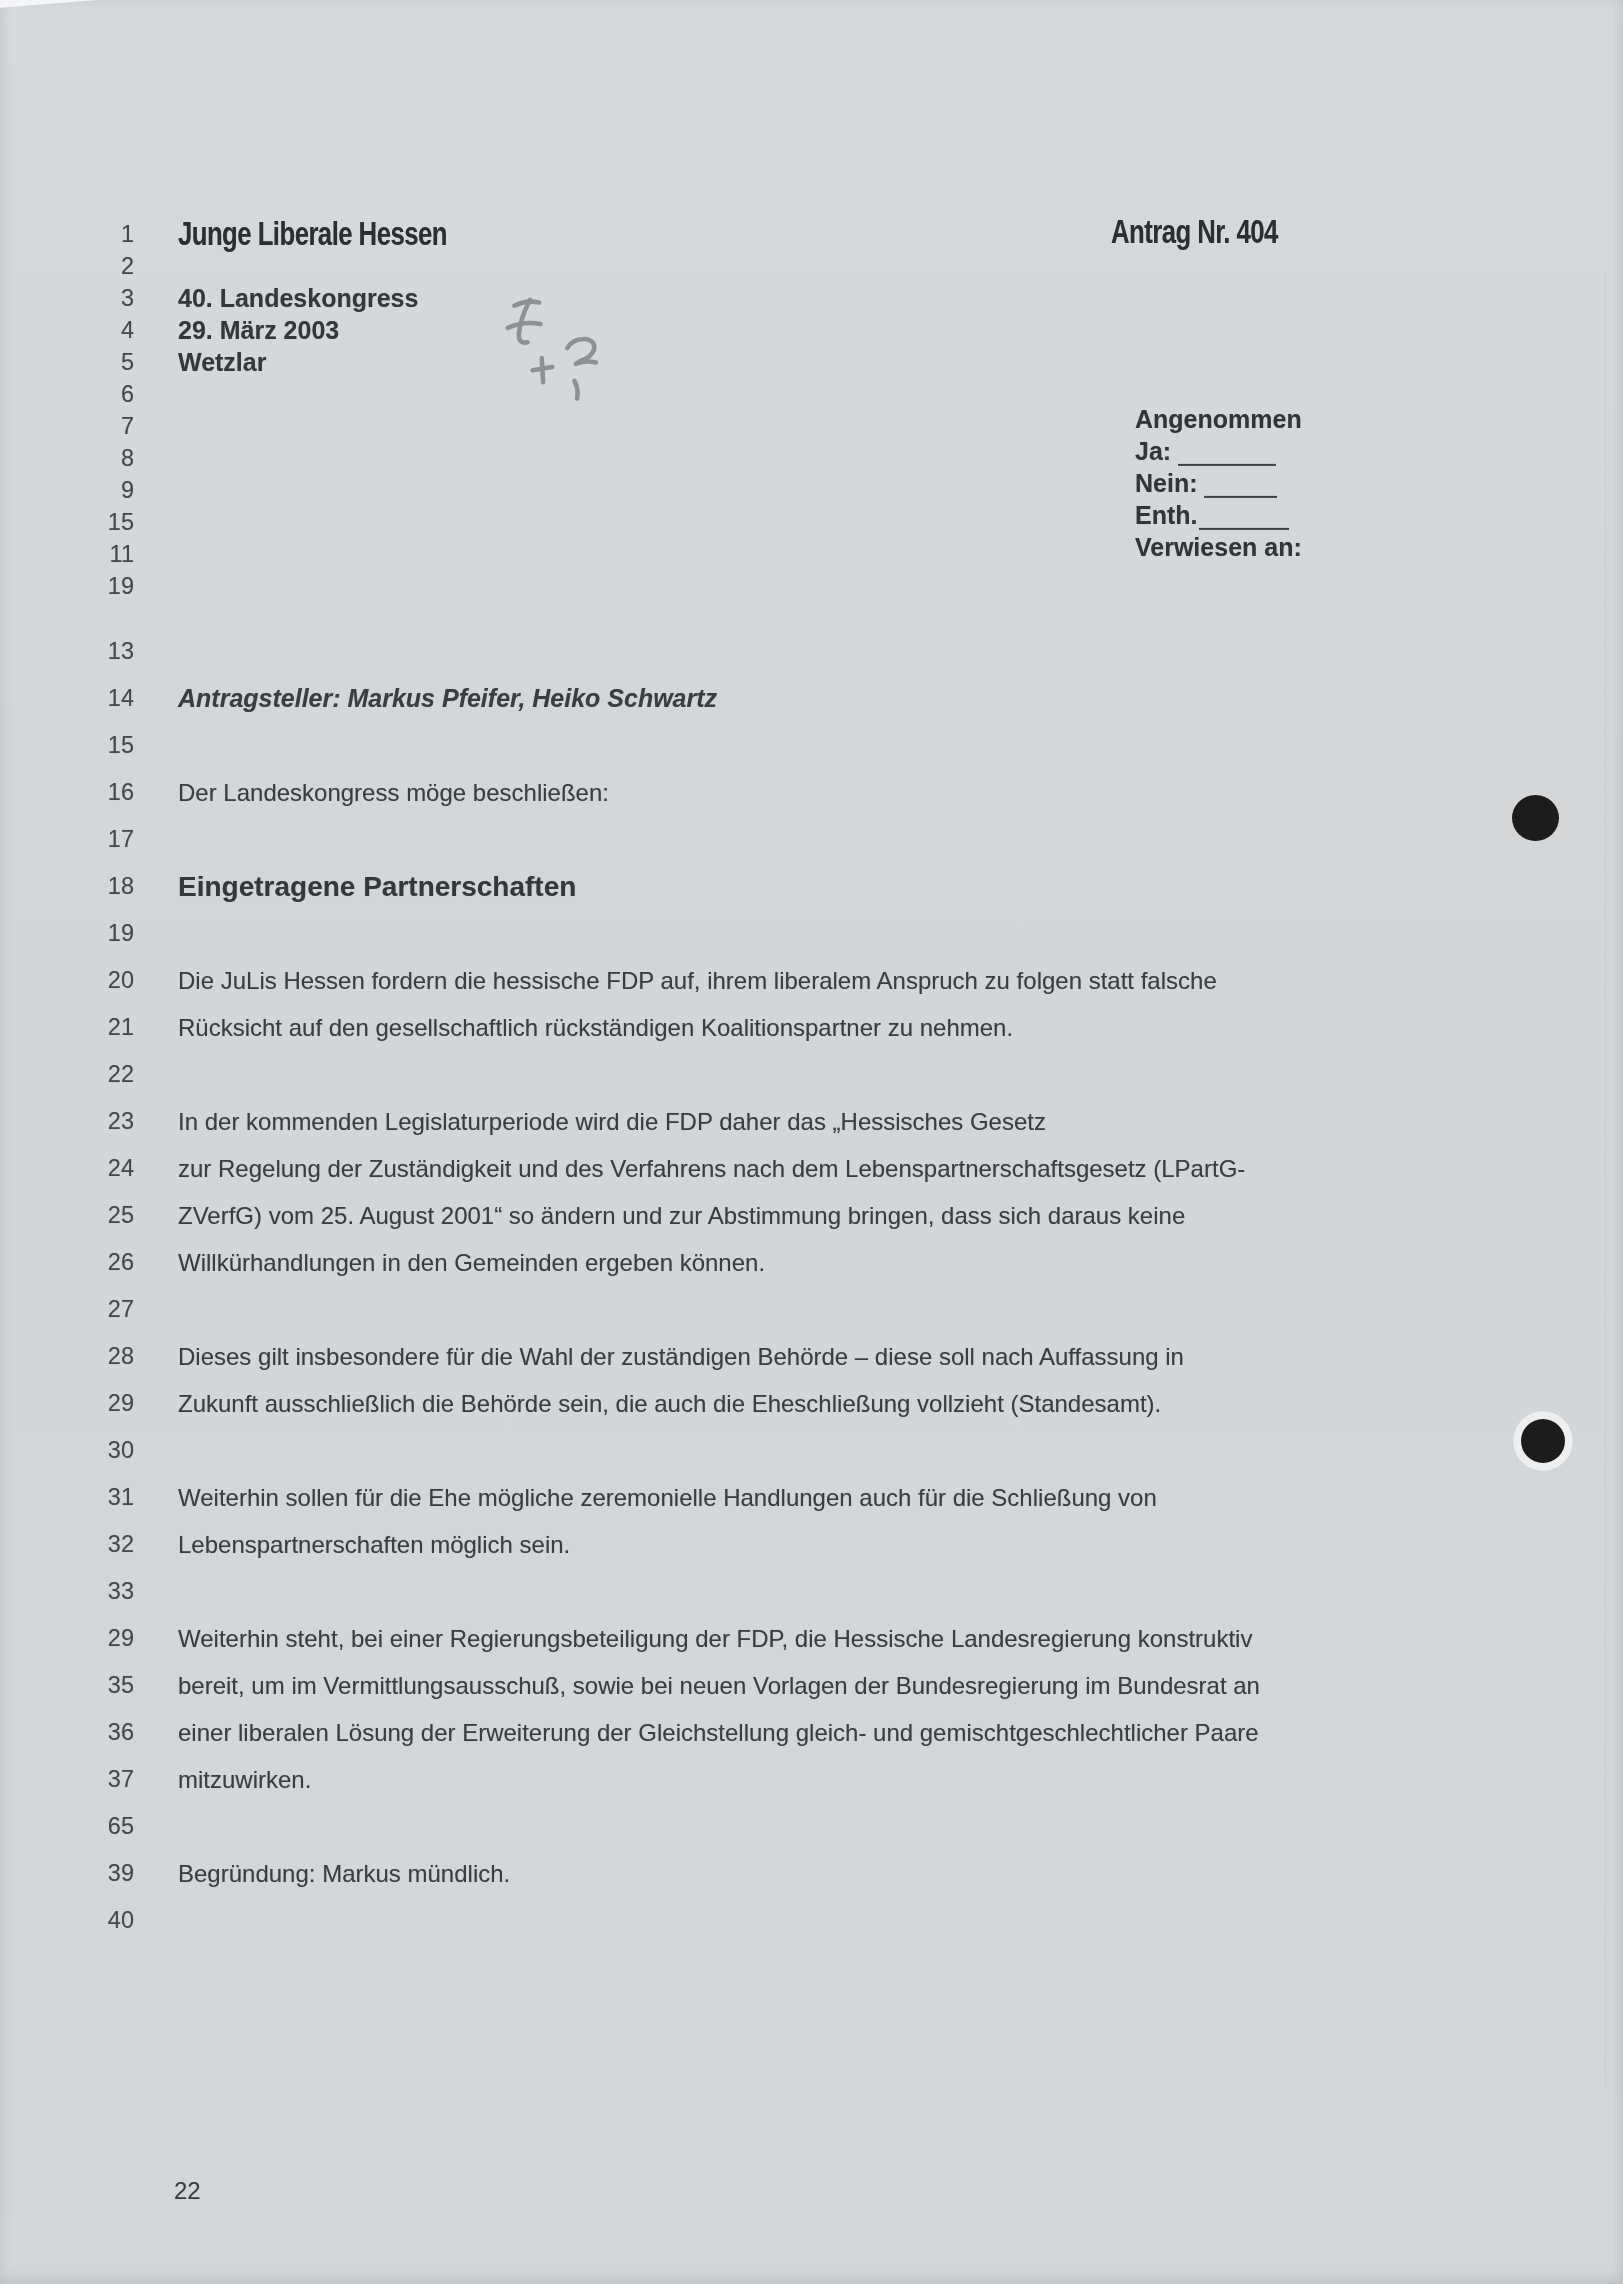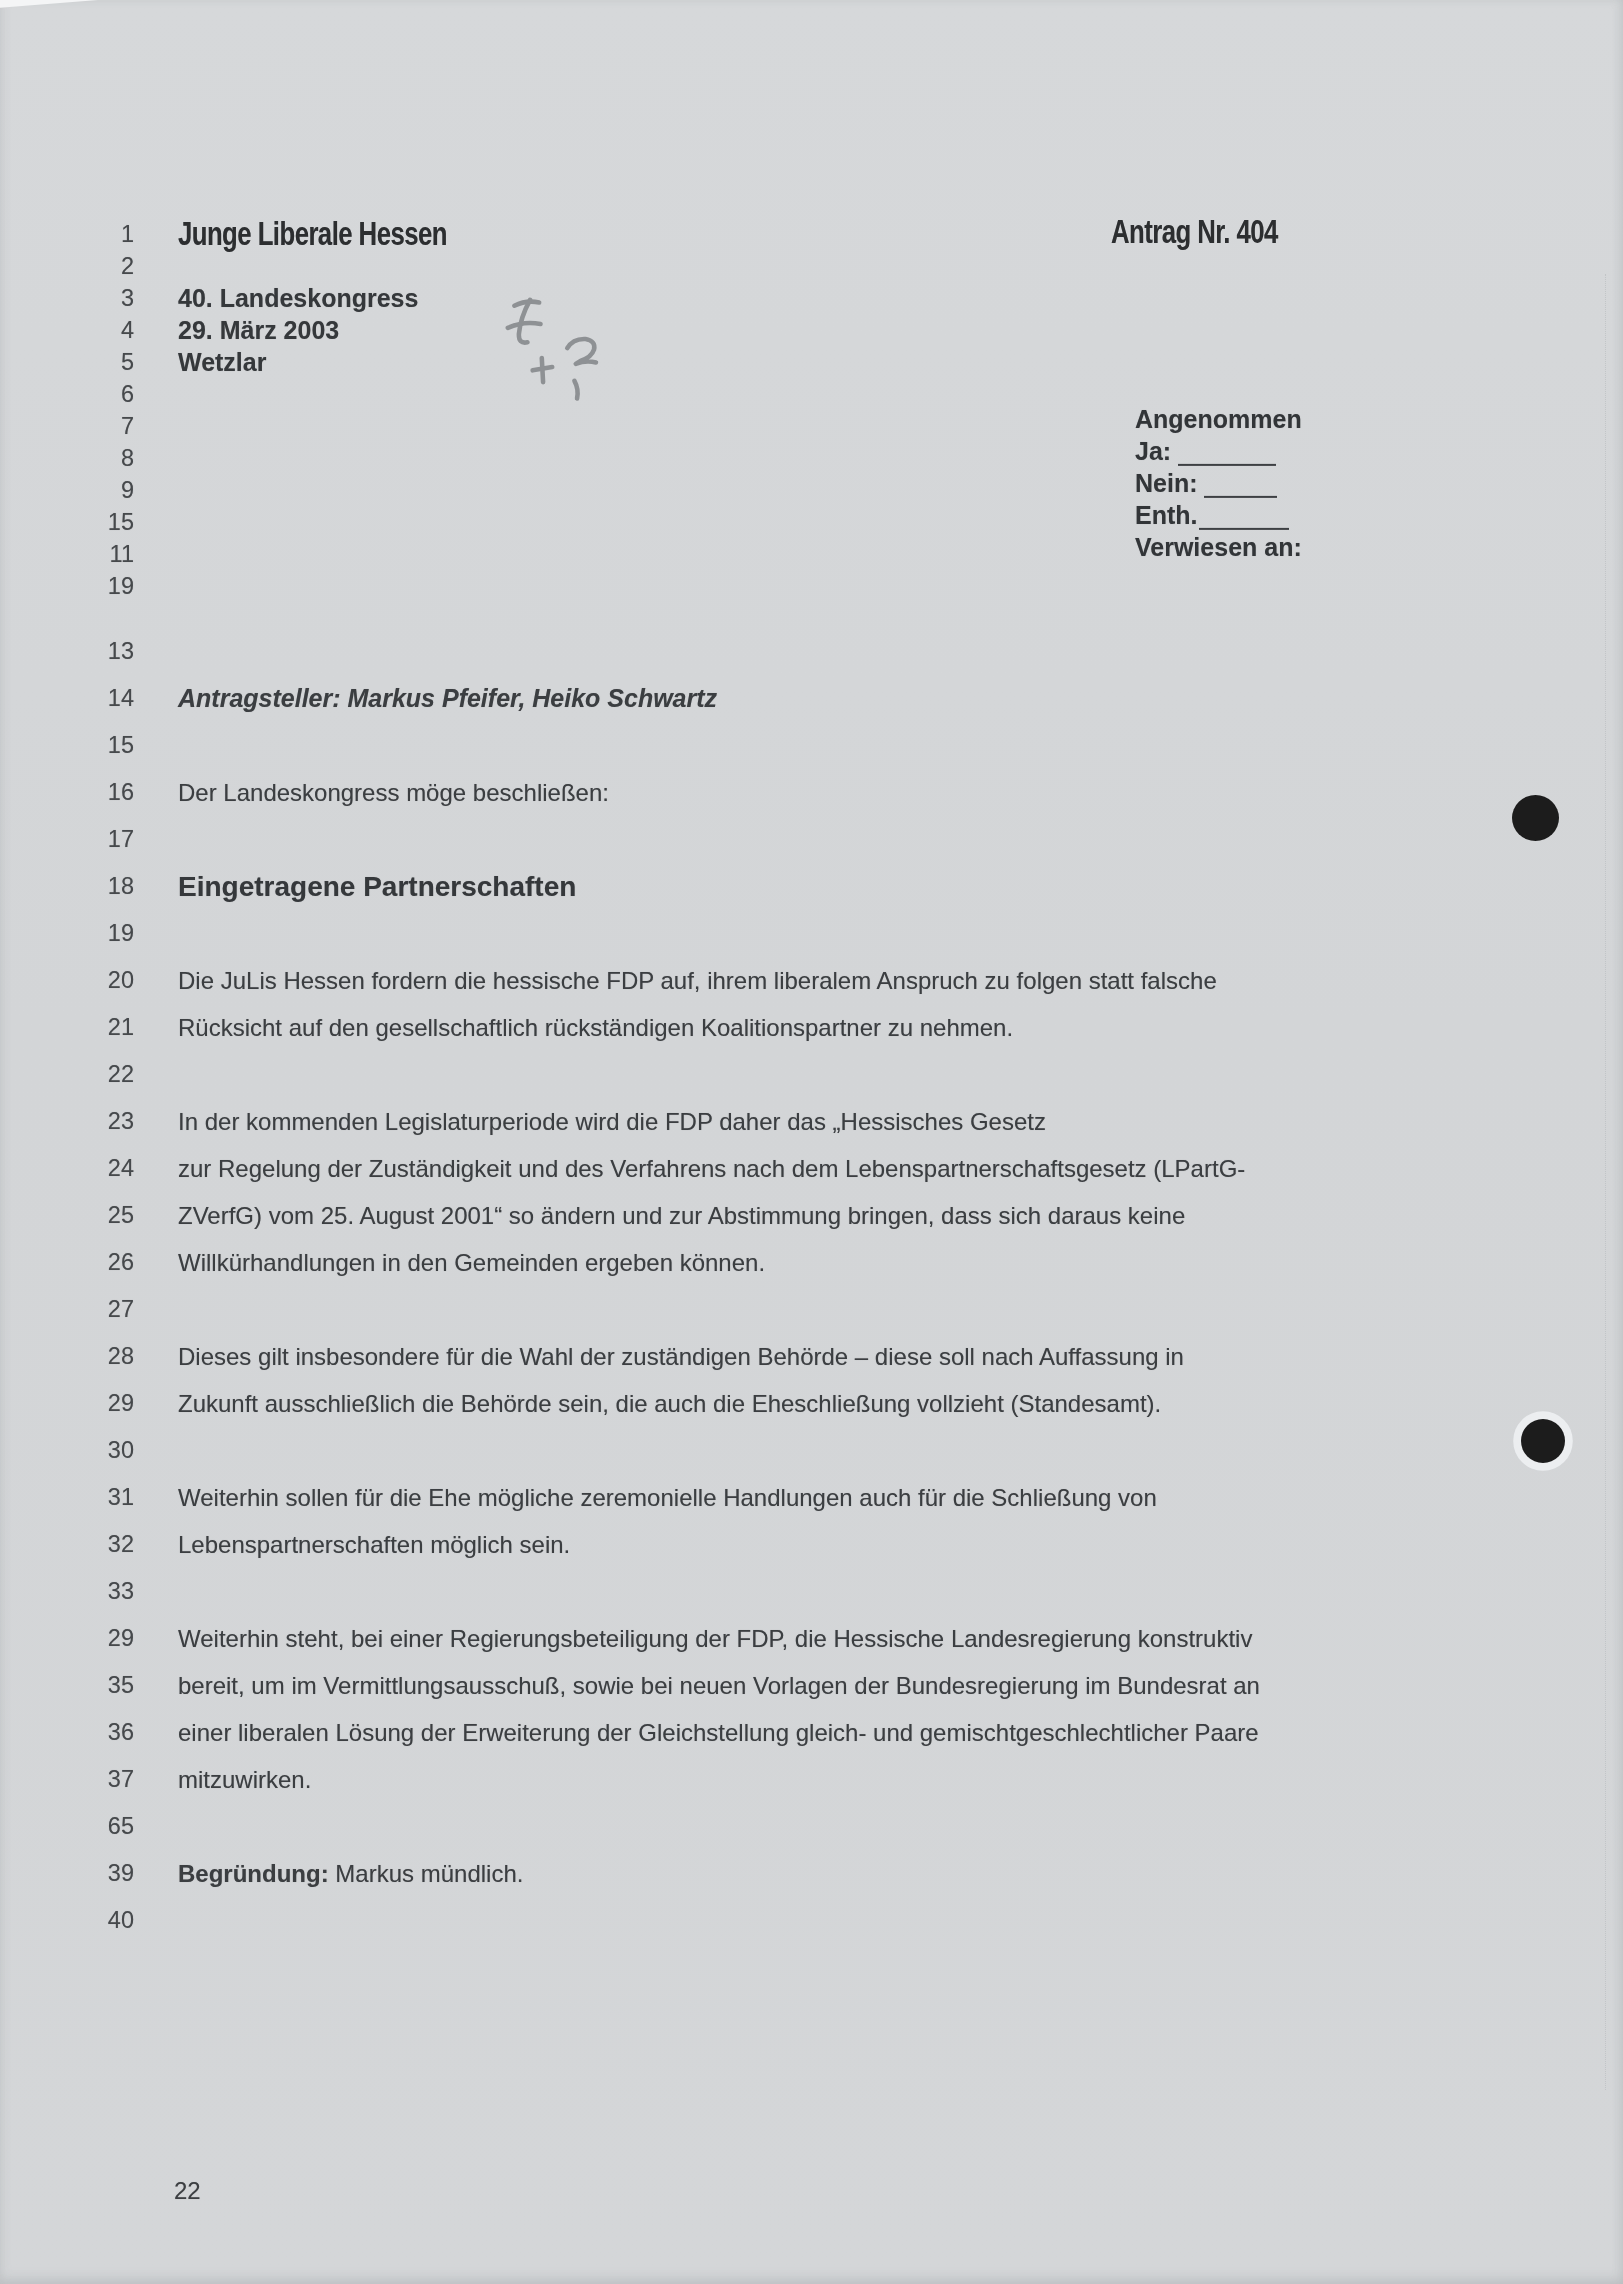--- a/index.html
+++ b/index.html
@@ -23,21 +23,21 @@
   .rows.loose{top:628px;}
   .rows.loose .row{height:47px;}
   .row{display:flex;align-items:center;}
   .ln{flex:0 0 134px;width:134px;text-align:right;font-size:23.5px;color:#46494c;}
   .content{margin-left:44px;font-size:24px;white-space:nowrap;color:#3b3e41;}
 
   .org{font-weight:bold;font-size:33px;color:#2c2e30;transform:scaleX(.78);transform-origin:left center;display:inline-block;letter-spacing:-0.7px;}
   .meta{font-weight:bold;font-size:25px;color:#35383b;}
   .submitters{font-weight:bold;font-style:italic;font-size:25px;}
   .doc-title{display:inline-block;width:1098px;text-align:left;font-weight:bold;font-size:28px;color:#35383b;white-space:nowrap;}
-  .bglabel{font-weight:bold;margin-top:47px;}
+  .bglabel{font-weight:normal;margin-top:47px;}
   .bgtext{margin-left:.28em;}
 
   
   .antrag-no{position:absolute;left:1111px;top:213px;}
   .vote{position:absolute;left:1111px;top:403px;font-weight:bold;font-size:25px;line-height:32px;color:#323538;margin-left:24px;}
   .blank{display:inline-block;border-bottom:2.6px solid #3d4043;transform:translateY(5.9px);margin-left:6.5px;}
   .blank-ja{width:98px;}
   .blank-nein{width:73px;}
   .blank-enth{width:90px;margin-left:1.3px;}
 

